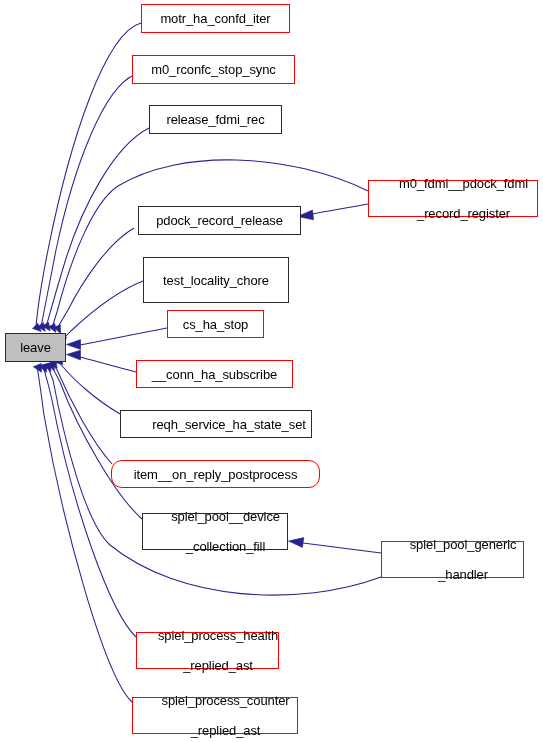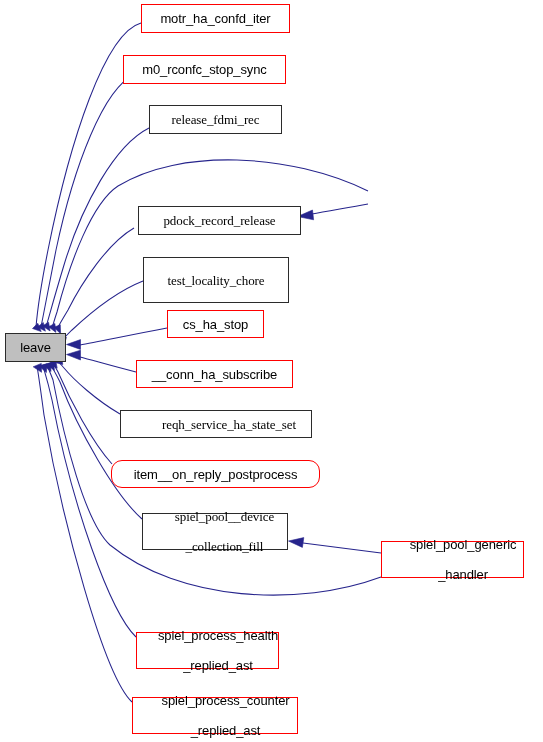--- a/index.html
+++ b/index.html
@@ -35,21 +35,20 @@
     font-size: 13px;
     line-height: 15px;
     color: #000000;
     background: #ffffff;
     border: 1px solid #ff0000;
     white-space: pre;
     letter-spacing: -0.1px;
   }
   .node-box.black {
     border: 1px solid #2b2b2b;
-    font-family: Liberation Serif, serif;
   }
   .node-box.current {
     border: 1px solid #2b2b2b;
     background: #bfbfbf;
   }
   .edge-path {
     fill: none;
     stroke: #26248c;
     stroke-width: 1.05;
   }
@@ -123,28 +122,34 @@
   </svg>
 
   <div class="node-box" style="left:141px; top:4px; width:149px; height:29px;">
     <span>motr_ha_confd_iter</span>
   </div>
 
   <div class="node-box current" style="left:5px; top:333px; width:61px; height:29px;">
     <span>leave</span>
   </div>
 
-  <div class="node-box" style="left:123px; top:55px; width:163px; height:29px;">
+  <div class="node-box" style="left:132px; top:55px; width:163px; height:29px;">
     <span>m0_rconfc_stop_sync</span>
   </div>
 
   <div class="node-box black" style="left:149px; top:105px; width:133px; height:29px;">
     <span>release_fdmi_rec</span>
   </div>
 
+  <div class="node-box" style="left:368px; top:180px; width:170px; height:37px;">
+    <span>
+      <span>m0_fdmi__pdock_fdmi</span><br>
+      <span>_record_register</span>
+    </span>
+  </div>
 
   <div class="node-box black" style="left:138px; top:206px; width:163px; height:29px;">
     <span>pdock_record_release</span>
   </div>
 
   <div class="node-box black" style="left:143px; top:257px; width:146px; height:46px;">
     <span>test_locality_chore</span>
   </div>
 
   <div class="node-box" style="left:167px; top:310px; width:97px; height:28px;">

